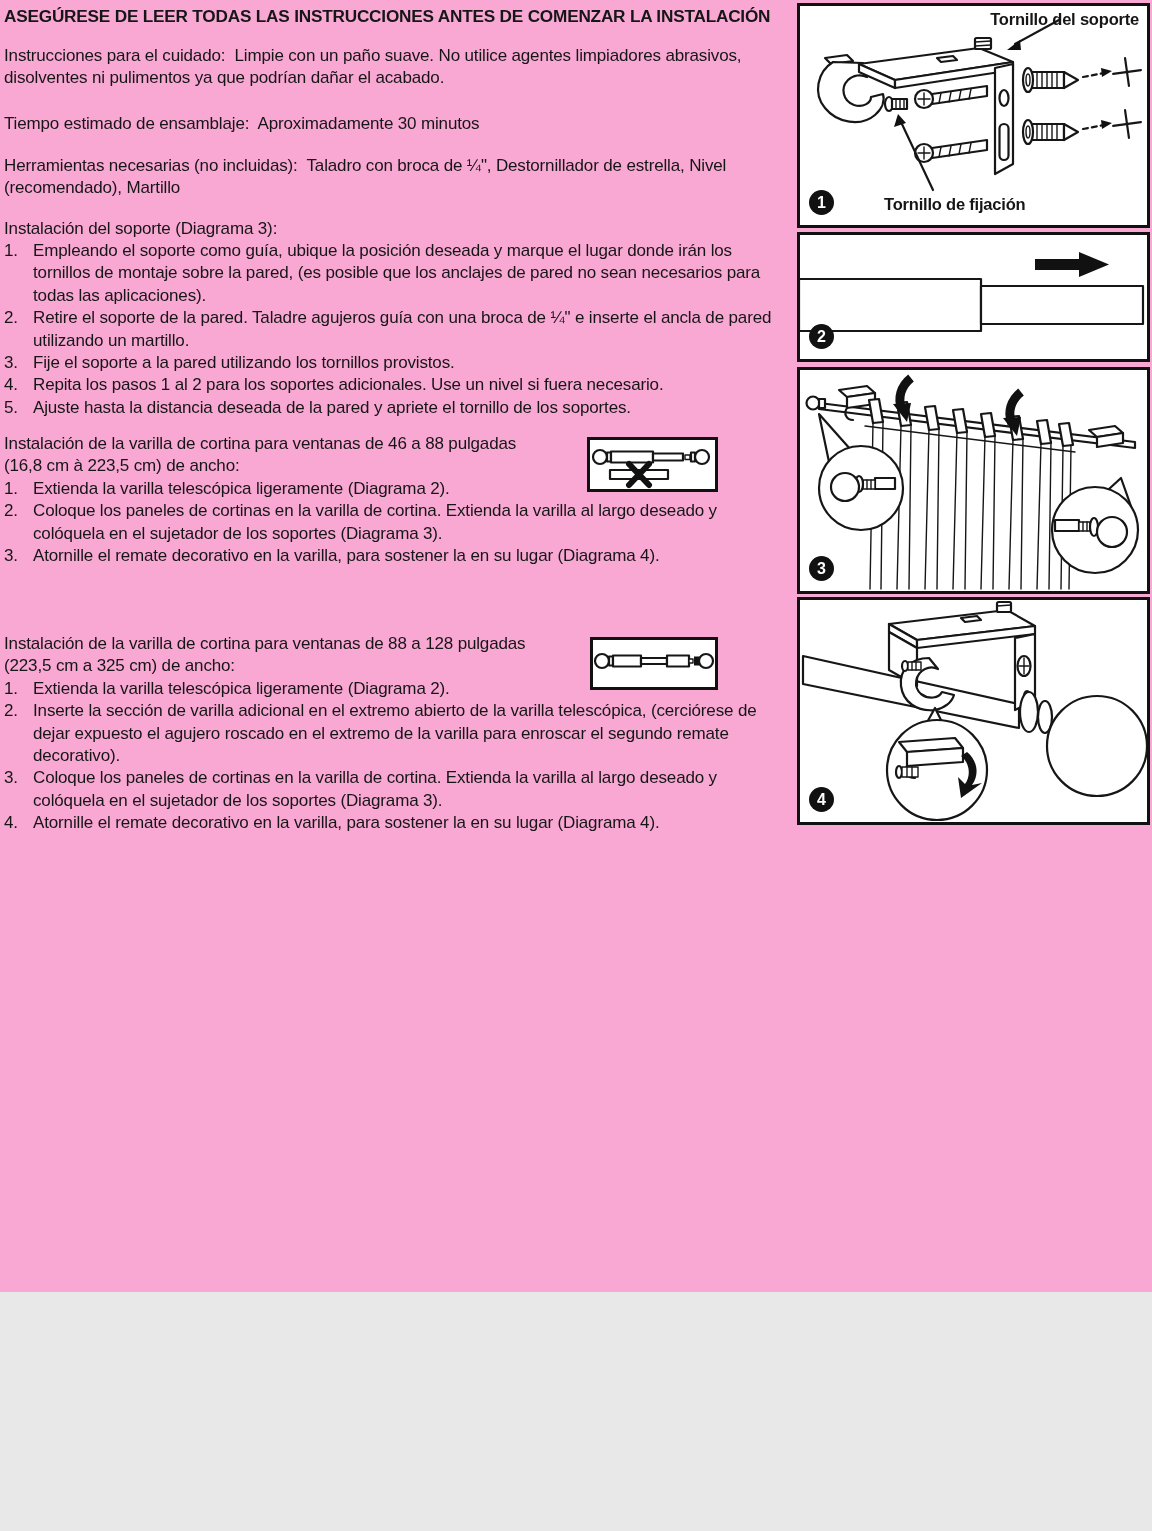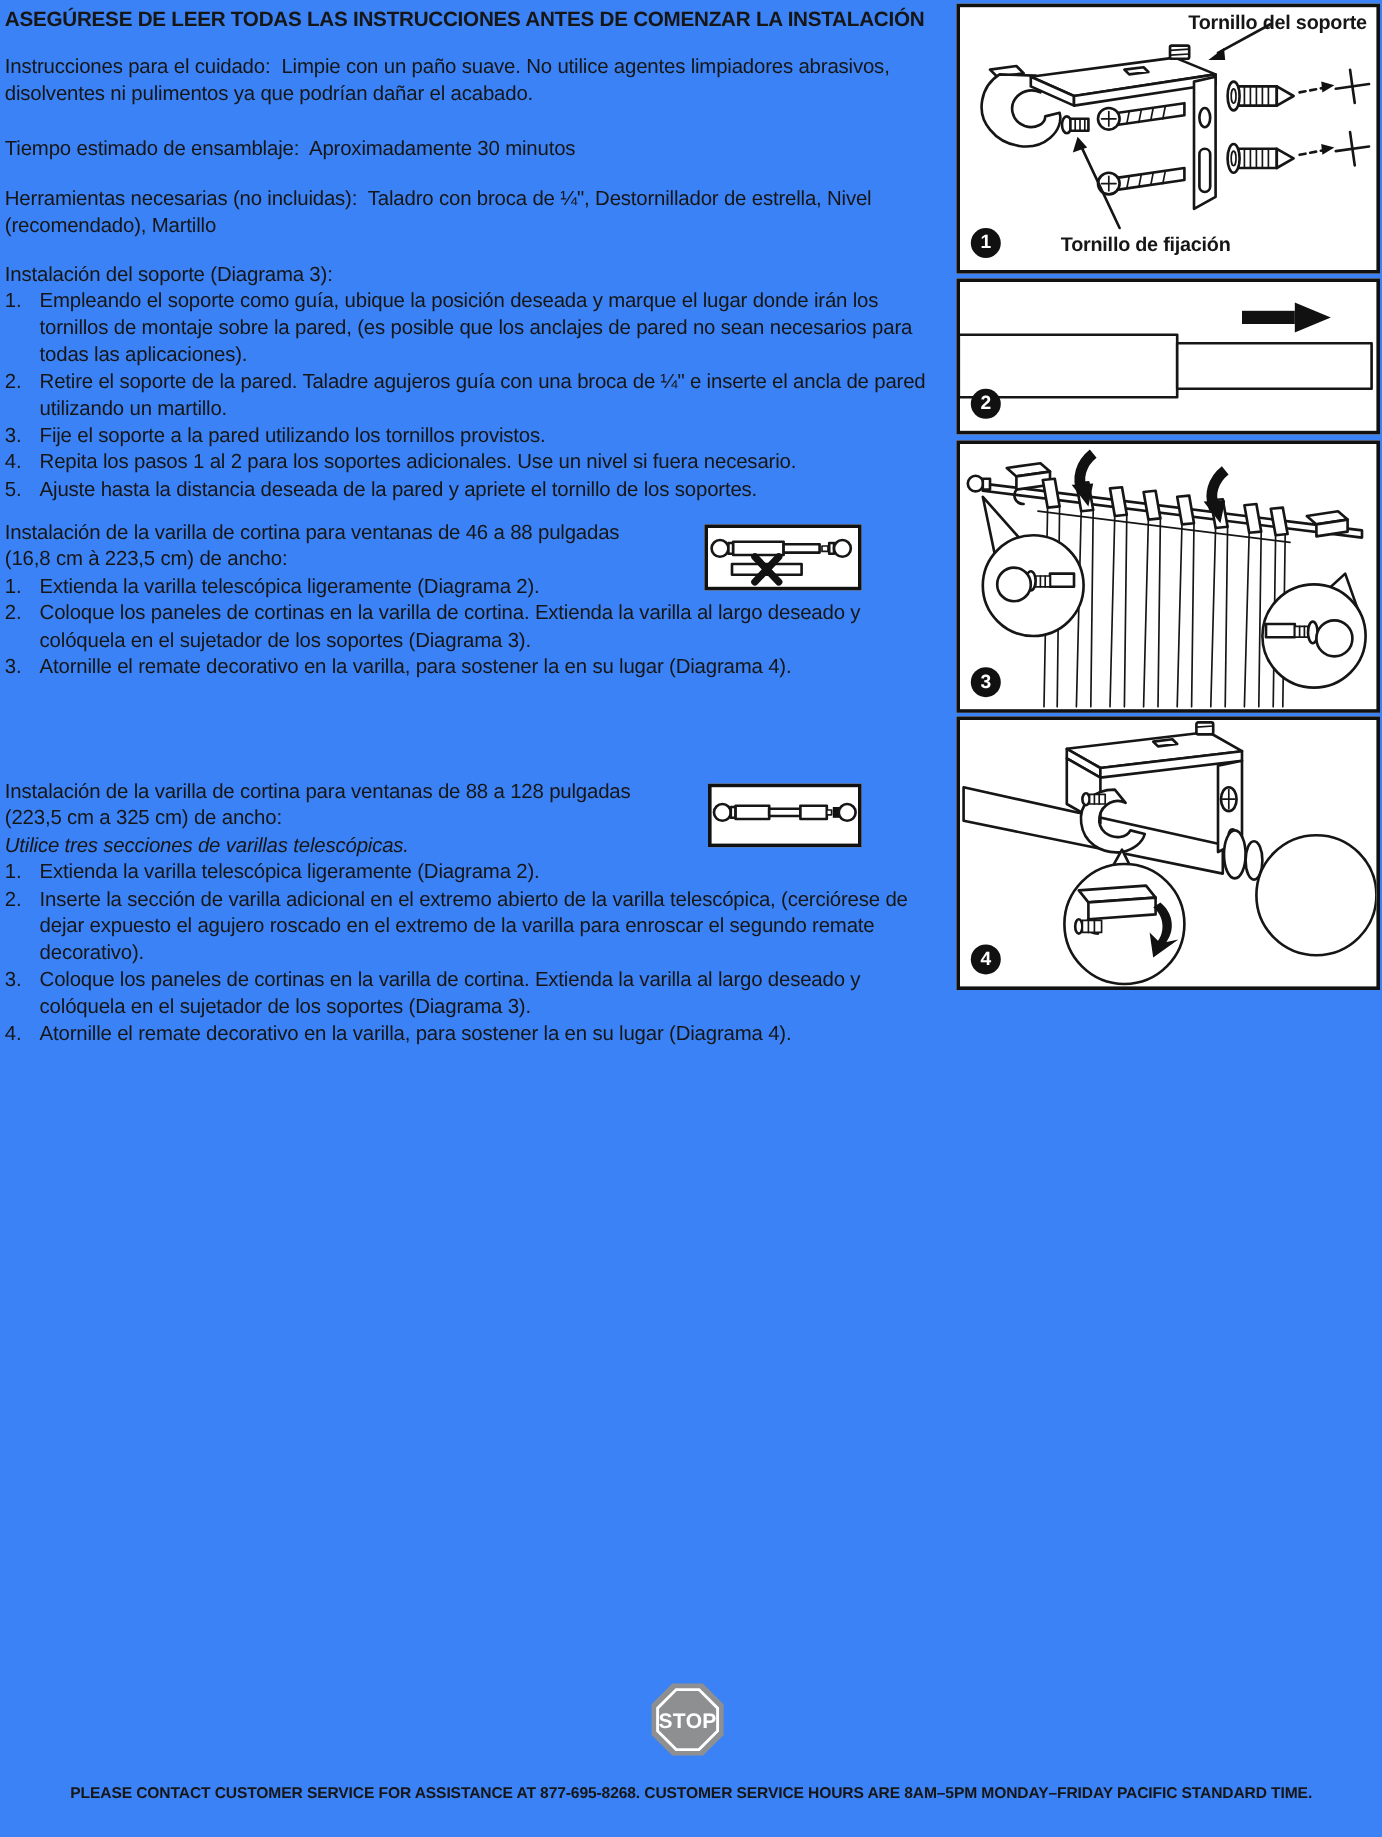--- a/index.html
+++ b/index.html
@@ -1,30 +1,30 @@
 <!DOCTYPE html>
 <html><head>
 <meta charset="utf-8">
 <style>
   html,body{margin:0;padding:0;background:#e8e8e8;}
-  .page{position:relative;width:1152px;height:1531px;background:#3b82f6;overflow:hidden;
+  .page{position:relative;width:1152px;height:1292px;background:#f9a8d4;overflow:hidden;
         font-family:"Liberation Sans",sans-serif;color:#161616;}
   .page *{box-sizing:border-box;}
 
   
   .left-col{position:absolute;left:4px;top:5px;width:775px;font-size:17px;line-height:22.4px;letter-spacing:-0.15px;}
   .abs{position:absolute;left:0;right:0;}
   .title{top:0;font-size:17.2px;font-weight:bold;letter-spacing:-0.2px;white-space:nowrap;}
   .p-care{top:40px;}
   .p-time{top:108px;}
   .p-tools{top:150px;}
   .h-bracket{top:213px;}
   .bracket-steps{top:235px;}
   .sec-rod46{top:428px;}
-  .sec-rod88{top:628px;margin-top:16px;}
+  .sec-rod88{top:628px;}
   .pre{white-space:pre-wrap;}
 
   .step{display:flex;}
   .step .num{flex:0 0 29px;width:29px;}
   .step .txt{flex:1;white-space:pre-wrap;}
 
   .rod-head{max-width:545px;white-space:pre-wrap;}
   .rod-note{max-width:545px;font-style:italic;white-space:pre-wrap;}
 
   .mini{float:right;border:3px solid #111;background:#fff;margin-top:4px;margin-right:61px;}
@@ -134,21 +134,20 @@
           <rect class="ln" x="16" y="16.5" width="4" height="9"></rect>
           <rect class="ln" x="20" y="15.5" width="28" height="11"></rect>
           <rect class="ln" x="48" y="18" width="26" height="6"></rect>
           <rect class="ln" x="74" y="15.5" width="22" height="11"></rect>
           <rect class="ln thin" x="96" y="19" width="4" height="4"></rect>
           <rect class="fb" x="101" y="16.5" width="6" height="9"></rect>
           <circle class="ln" cx="113" cy="21" r="7"></circle>
         </svg>
       </div>
       <div class="rod-head">Instalación de la varilla de cortina para ventanas de 88 a 128 pulgadas (223,5 cm a 325 cm) de ancho:</div>
-      <div class="rod-note">Utilice tres secciones de varillas telescópicas.</div>
       <div class="step">
           <span class="num">1.</span>
           <span class="txt">Extienda la varilla telescópica ligeramente (Diagrama 2).</span>
         </div>
       <div class="step">
           <span class="num">2.</span>
           <span class="txt">Inserte la sección de varilla adicional en el extremo abierto de la varilla telescópica, (cerciórese de dejar expuesto el agujero roscado en el extremo de la varilla para enroscar el segundo remate decorativo).</span>
         </div>
       <div class="step">
           <span class="num">3.</span>

